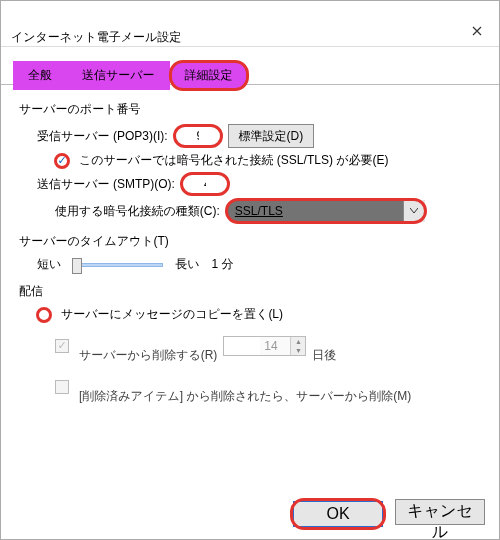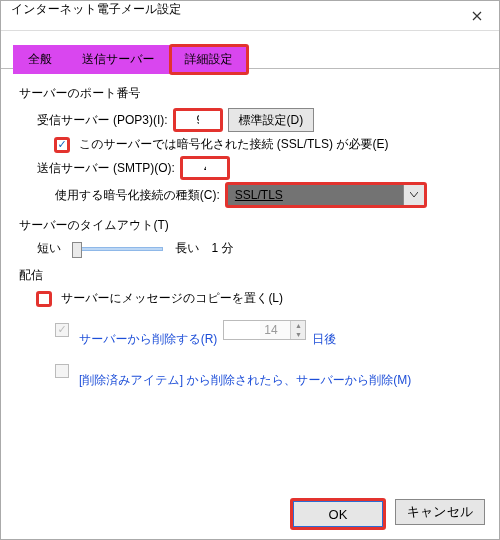--- a/index.html
+++ b/index.html
@@ -13,23 +13,23 @@
   .window {
     width: 500px;
     height: 540px;
     border: 1px solid #aaa;
     display: flex;
     flex-direction: column;
     background: #fff;
     position: relative;
   }
   .titlebar {
-    height: 30px;
-    display: flex;
-    align-items: flex-start;
+    height: 46px;
+    display: flex;
+    align-items: flex-end;
     justify-content: space-between;
     padding: 0 0 0 10px;
     border-bottom: 1px solid #ddd;
     background: #fff;
   }
   .title-text { font-size: 12px; }
   .close-btn {
     width: 45px;
     height: 30px;
     display: flex;
@@ -53,21 +53,21 @@
     top: 6px;
     background: #d946ef;
   }
   .tab.active {
     border: 1px solid #bbb;
     border-bottom: 1px solid #fff;
   }
   .hl-red {
     outline: 3px solid #e3332e;
     outline-offset: -2px;
-    border-radius: 2px;
+    border-radius: 13px;
   }
   .body {
     flex: 1;
     padding: 10px 18px 10px 18px;
     overflow: hidden;
   }
   .group-label {
     margin: 6px 0 6px 0;
   }
   .row {
@@ -104,21 +104,21 @@
     flex-shrink: 0;
   }
   .chk.checked::after {
     content: "✓";
     font-size: 11px;
     line-height: 1;
     color: #1060c0;
   }
   .chk.disabled { border-color: #bbb; background: #f4f4f4; }
   .chk.disabled.checked::after { color: #bbb; }
-  .disabled-text { color: #1d4ed8; margin-top: 20px; }
+  .disabled-text { color: #404040; margin-top: 20px; }
   .select-wrap {
     position: relative;
     display: flex;
     align-items: center;
     border: 1px solid #888;
     height: 24px;
     width: 200px;
     background: #737373;
     text-decoration: underline;
   }
@@ -183,21 +183,21 @@
     display: flex;
     justify-content: flex-end;
     gap: 10px;
     padding: 10px 14px;
   }
   button.primary, button.secondary {
     width: 90px;
     height: 26px;
     border: 1px solid #888;
     background: #e6e6e6;
-    font-size: 13px;
+    font-size: 16px;
   }
   button.primary { border: 1px solid #2b6cd4; }
   .hl-red-pad { padding: 2px; }
 </style>
 </head>
 <body>
 
 <div class="window">
 
   <div class="titlebar">

